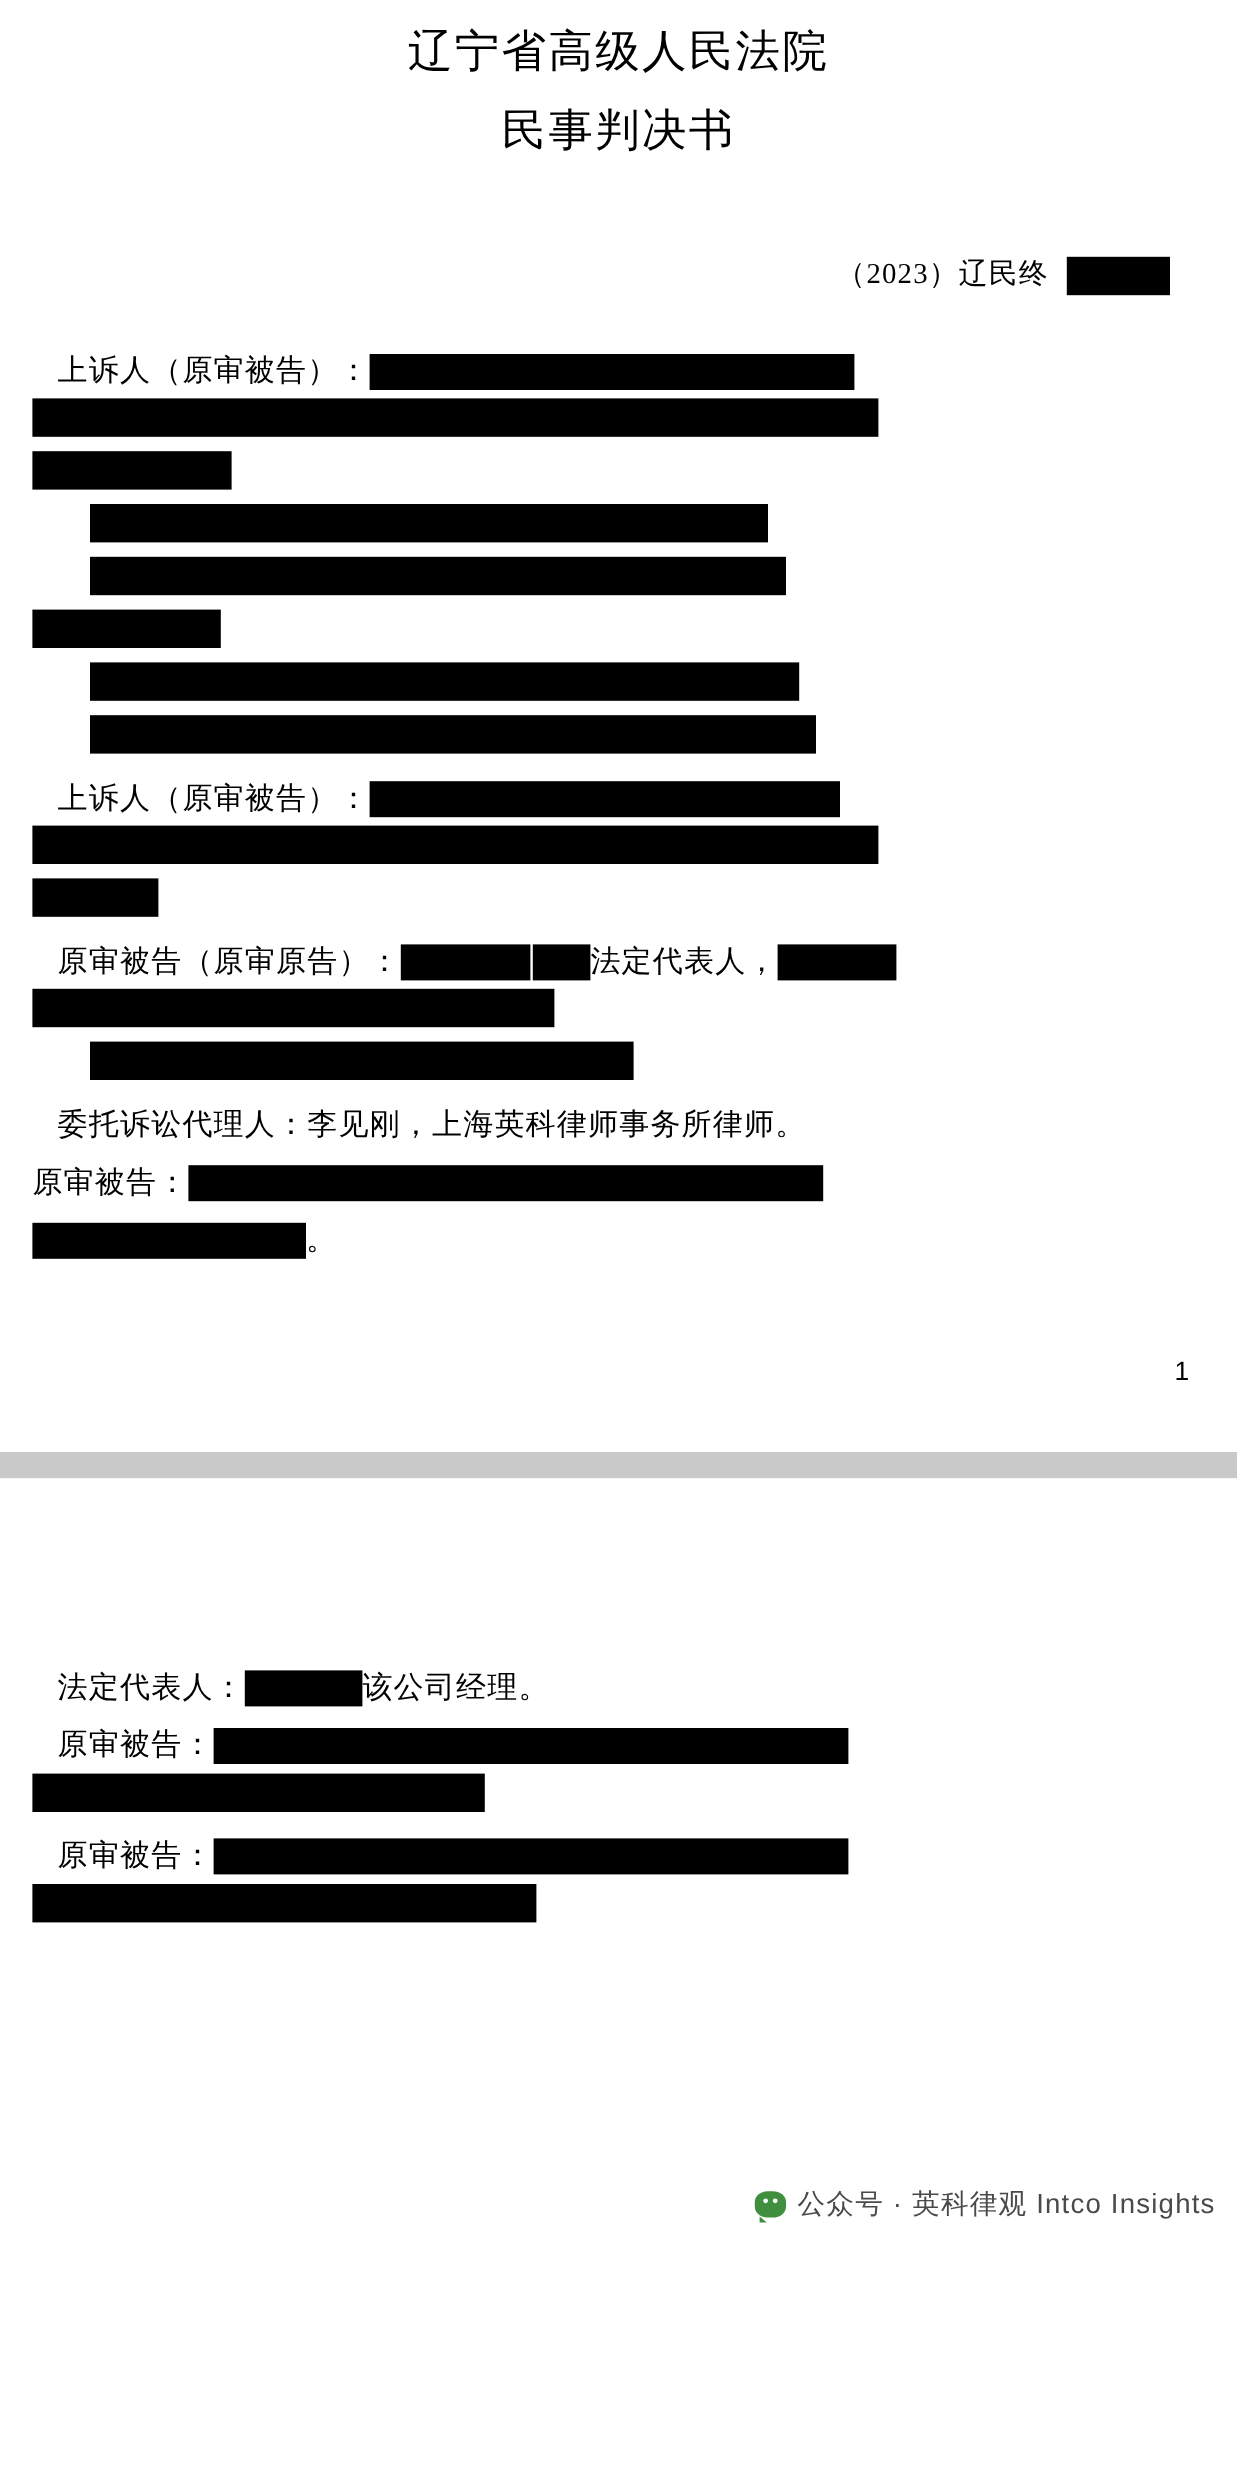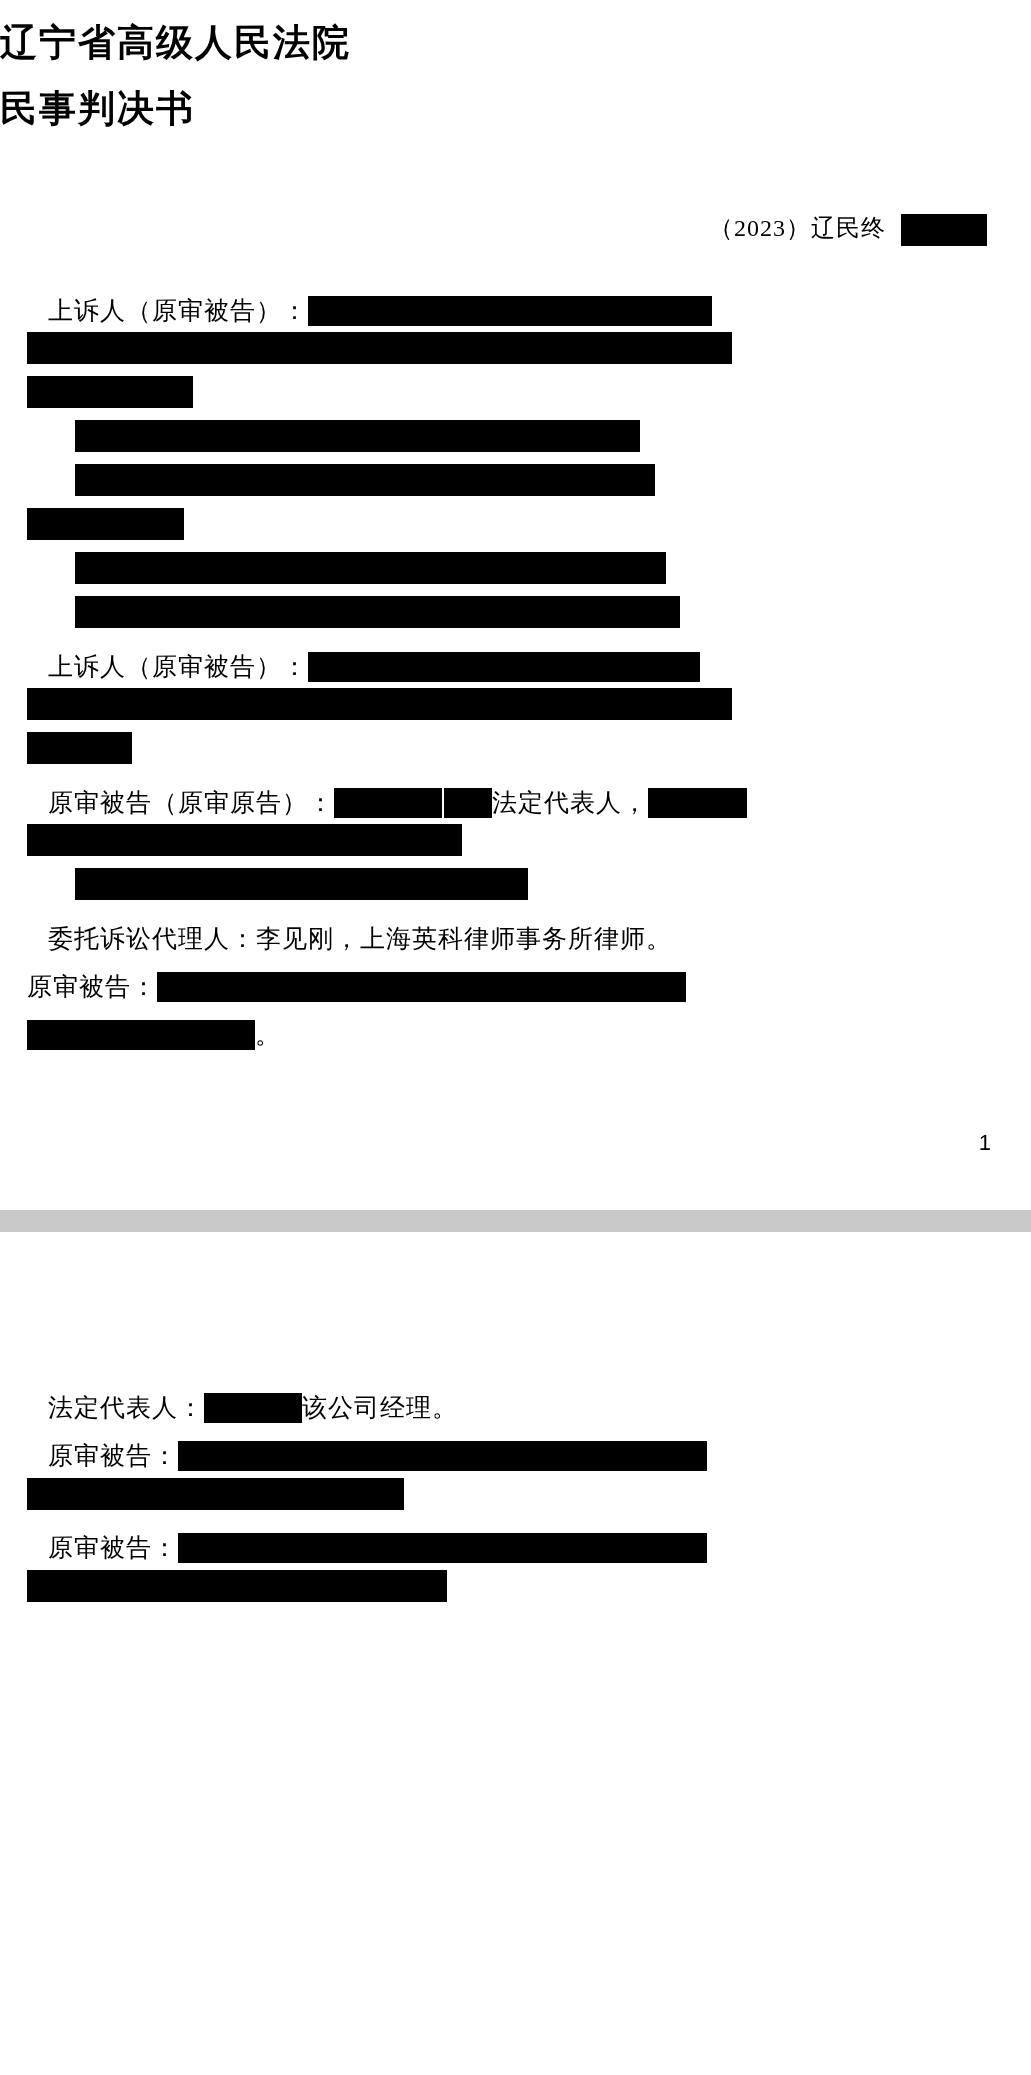--- a/index.html
+++ b/index.html
@@ -21,32 +21,32 @@
   }
   .page-1 { height: 1210px; }
   .page-gap {
     width: 1031px;
     height: 22px;
     background: #c9c9c9;
   }
   .page-2 { height: 630px; }
 
   .doc-title {
-    text-align: left;
+    text-align: center;
     font-size: 37px;
-    font-weight: bold;
+    font-weight: normal;
     letter-spacing: 2px;
     font-family: "Liberation Serif", "DejaVu Serif", serif;
   }
   .title-1 { margin-top: 18px; }
   .title-2 { margin-top: 16px; }
 
   .case-no {
     margin-top: 78px;
-    padding-right: 44px;
+    padding-right: 56px;
     text-align: right;
     font-size: 24px;
     letter-spacing: 1px;
     white-space: nowrap;
   }
   .case-no .redact {
     vertical-align: middle;
   }
 
   .body-block {
@@ -236,13 +236,20 @@
     <span class="bar" style="width:377px;"></span>
   </div>
 
   <div class="line indent">
     <span class="txt">原审被告：</span><span class="redact" style="width:529px;"></span>
   </div>
   <div class="bar-row" style="padding-left:27px;">
     <span class="bar" style="width:420px;"></span>
   </div>
 
+  <div class="watermark">
+    <span class="wechat-badge">
+      <span class="wechat-dot d1"></span>
+        <span class="wechat-dot d2"></span>
+    </span>
+    <span>公众号 · 英科律观 Intco Insights</span>
+  </div>
 </div>
 
 </body></html>

